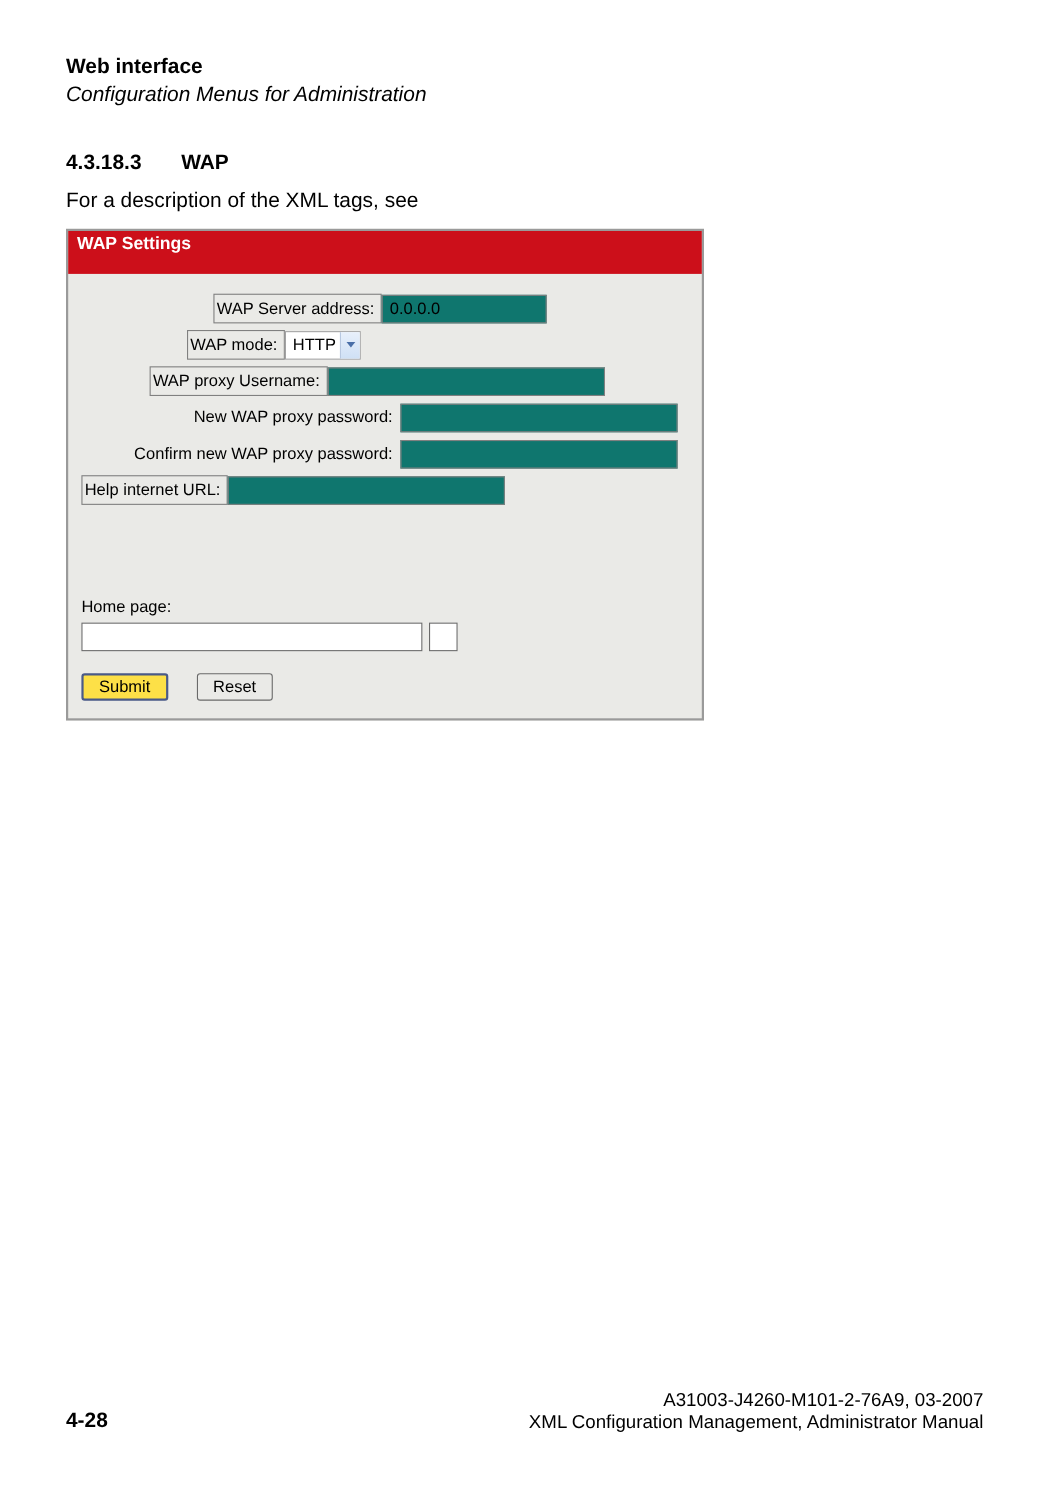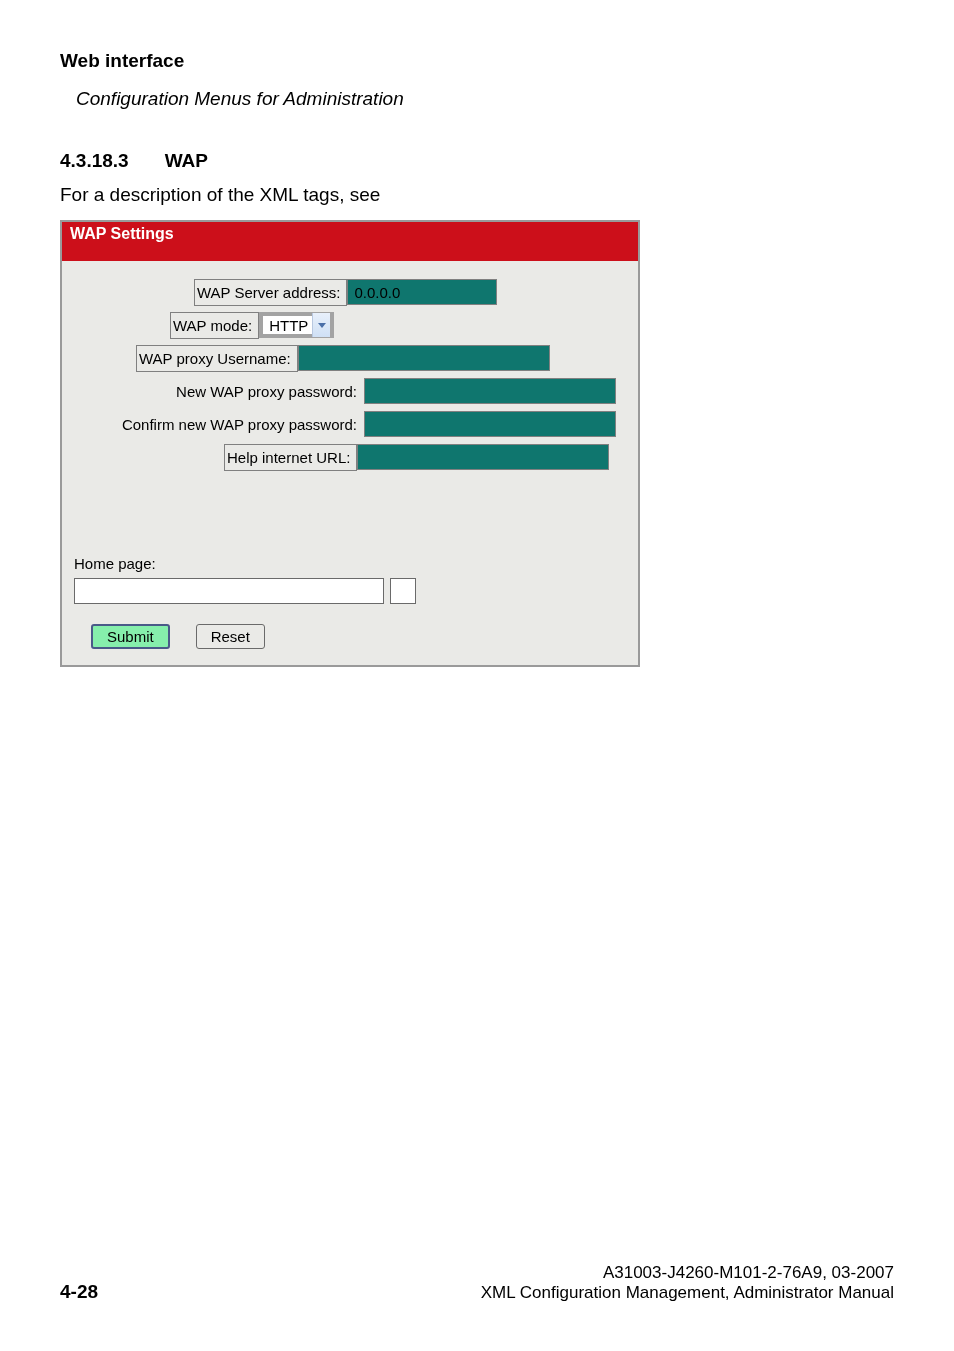--- a/index.html
+++ b/index.html
@@ -8,41 +8,41 @@
     padding: 50px 60px;
     font-family: Arial, Helvetica, sans-serif;
     background: #fff;
     color: #000;
     width: 954px;
     height: 1351px;
     position: relative;
   }
   .header-block { margin-bottom: 30px; }
   .header-title { font-weight: bold; font-size: 19px; margin: 0 0 4px 0; }
-  .header-sub { font-style: italic; font-size: 19px; margin: 16px; }
+  .header-sub { font-style: italic; font-size: 19px; margin: 0; }
   .section-heading { margin: 40px 0 12px 0; font-size: 19px; }
   .section-num { font-weight: bold; display: inline-block; margin-right: 36px; }
   .section-title { font-weight: bold; }
   .intro-line { font-size: 19px; margin: 0 0 14px 0; }
   .panel {
     width: 580px;
     border: 2px solid #9a9a9a;
     background: #eaeae7;
   }
   .panel-header {
     background: #cc0f1a;
     color: #fff;
     font-weight: bold;
     font-size: 16px;
     padding: 3px 8px 18px 8px;
   }
   .panel-body { padding: 14px 12px 16px 12px; font-size: 15px; }
   .form-row {
     display: flex;
-    align-items: flex-start;
+    align-items: center;
     margin-bottom: 6px;
   }
   .form-label {
     width: 290px;
     text-align: right;
     padding: 4px 6px 4px 2px;
     border: 1px solid transparent;
   }
   .form-label.boxed { border: 1px solid #808080; background: #eaeae7; }
   .form-row.first { margin-top: 4px; }
@@ -52,21 +52,21 @@
     border: 1px solid #808080;
     background: #0f766e;
     padding: 3px 6px;
     height: 26px;
   }
   .txt.w160 { width: 150px; }
   .txt.w120 { width: 108px; }
   .txt.wfull { width: 252px; }
   .select-wrap {
     display: inline-flex;
-    border: 4px solid #a3a3a3;
+    border: 1px solid #a3a3a3;
     background: #fff;
     height: 26px;
     align-items: center;
     padding-left: 6px;
   }
   .select-text { font-size: 15px; padding-right: 4px; }
   .select-btn {
     width: 18px;
     height: 24px;
     margin: 0;
@@ -94,21 +94,21 @@
   .btn-row { display: flex; gap: 26px; }
   button.ui-btn {
     font-family: Arial, Helvetica, sans-serif;
     font-size: 15px;
     padding: 2px 14px;
     background: #eaeae7;
     border: 1px solid #6a6a6a;
     border-radius: 3px;
     color: #000;
   }
-  button.primary { border: 2px solid #4a5a88; background: #86efac; margin-left: 17px; }
+  button.primary { border: 2px solid #4a5a88; background: #fde047; }
   .footer {
     position: absolute;
     bottom: 48px;
     left: 60px;
     right: 60px;
     display: flex;
     justify-content: space-between;
     align-items: flex-end;
     font-size: 17px;
   }
@@ -158,21 +158,21 @@
       <div class="form-label" style="width:290px;">New WAP proxy password:</div>
       <input type="password" class="txt wfull" value="" style="">
     </div>
 
     <div class="form-row">
       <div class="form-label" style="width:290px;">Confirm new WAP proxy password:</div>
       <input type="password" class="txt wfull" value="" style="">
     </div>
 
     <div class="form-row">
-      <div class="form-label boxed" style="width:auto;margin-left:150px;">Help internet URL:</div>
+      <div class="form-label boxed" style="width:auto;">Help internet URL:</div>
       <input class="txt wfull" value="" style="">
     </div>
 
     <div class="spacer"></div>
 
     <div class="home-label">Home page:</div>
     <div class="home-row">
       <input class="home-input" value="" style="">
       <div class="home-box"></div>
     </div>

